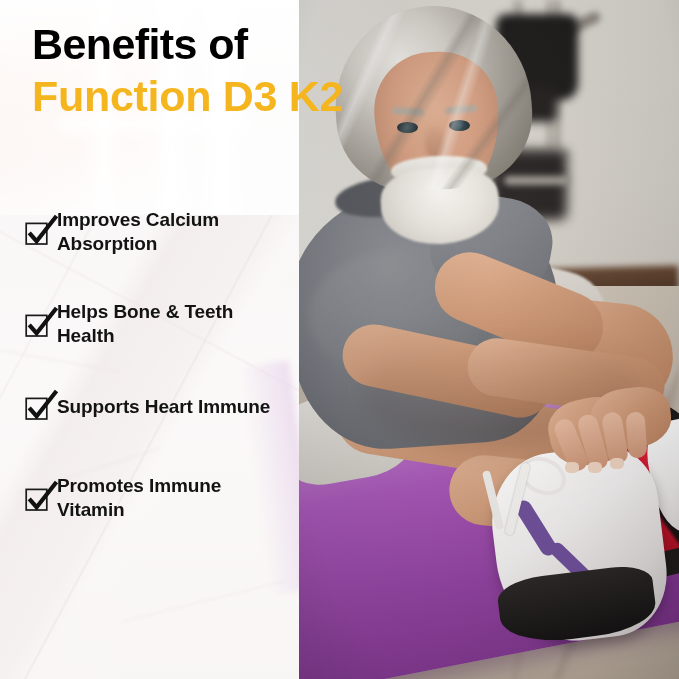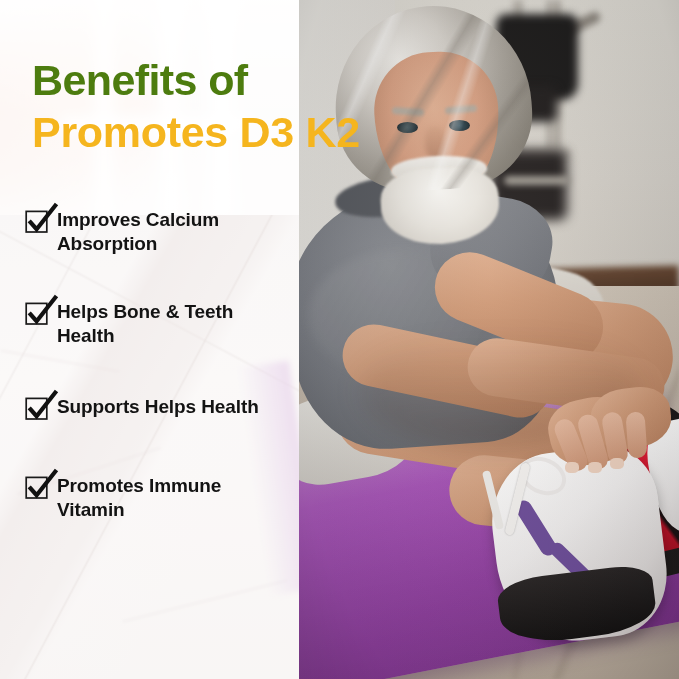--- a/index.html
+++ b/index.html
@@ -575,21 +575,21 @@
   .benefit-list {
     position: absolute;
     left: 0;
     top: 208px;
     width: 299px;
     z-index: 30;
   }
   .benefit {
     position: absolute;
     display: flex;
-    align-items: flex-start;
+    align-items: center;
     gap: 10px;
     left: 26px;
     width: 262px;
   }
   .benefit .cbox {
     position: relative;
     flex: 0 0 auto;
     width: 21px;
     height: 21px;
     margin-top: 3px;
@@ -703,22 +703,22 @@
     <div class="ph-finger" style="left:306px;top:412px;width:20px;height:52px;transform:rotate(-10deg);"></div>
     <div class="ph-finger" style="left:328px;top:412px;width:19px;height:46px;transform:rotate(-4deg);"></div>
     <div class="ph-nail" style="left:266px;top:462px;width:14px;height:11px;"></div>
     <div class="ph-nail" style="left:289px;top:462px;width:14px;height:11px;"></div>
     <div class="ph-nail" style="left:311px;top:458px;width:14px;height:11px;"></div>
 
     <div class="ph-grade"></div>
   </div>
 
   <div class="headline">
-    <span class="line1" style="color: #4d7c0f; margin-top: 36px;">Benefits of</span>
-    <span class="line2" style="color: rgb(245, 181, 30);">Promotes D3 K2</span>
+    <span class="line1" style="color: #000000;">Benefits of</span>
+    <span class="line2" style="color: rgb(245, 181, 30);">Function D3 K2</span>
   </div>
 
   <div class="benefit-list">
 
     <div class="benefit" style="top:0px;">
       <span class="cbox">
         <svg viewBox="0 0 34 30" aria-hidden="true">
           <rect x="1.2" y="7.4" width="20.6" height="20.6" fill="none" stroke="#1a1a1a" stroke-width="1.7"></rect>
           <path d="M5.6 18.4 L11.6 25.2 L30.2 1.6" fill="none" stroke="#111111" stroke-width="4.2" stroke-linecap="square" stroke-linejoin="miter"></path>
         </svg>
@@ -736,21 +736,21 @@
       <span class="btext">Helps Bone &amp; Teeth Health</span>
     </div>
 
     <div class="benefit" style="top:187px;">
       <span class="cbox">
         <svg viewBox="0 0 34 30" aria-hidden="true">
           <rect x="1.2" y="7.4" width="20.6" height="20.6" fill="none" stroke="#1a1a1a" stroke-width="1.7"></rect>
           <path d="M5.6 18.4 L11.6 25.2 L30.2 1.6" fill="none" stroke="#111111" stroke-width="4.2" stroke-linecap="square" stroke-linejoin="miter"></path>
         </svg>
       </span>
-      <span class="btext">Supports Helps Health</span>
+      <span class="btext">Supports Heart Immune</span>
     </div>
 
     <div class="benefit" style="top:266px;">
       <span class="cbox">
         <svg viewBox="0 0 34 30" aria-hidden="true">
           <rect x="1.2" y="7.4" width="20.6" height="20.6" fill="none" stroke="#1a1a1a" stroke-width="1.7"></rect>
           <path d="M5.6 18.4 L11.6 25.2 L30.2 1.6" fill="none" stroke="#111111" stroke-width="4.2" stroke-linecap="square" stroke-linejoin="miter"></path>
         </svg>
       </span>
       <span class="btext">Promotes Immune Vitamin</span>

